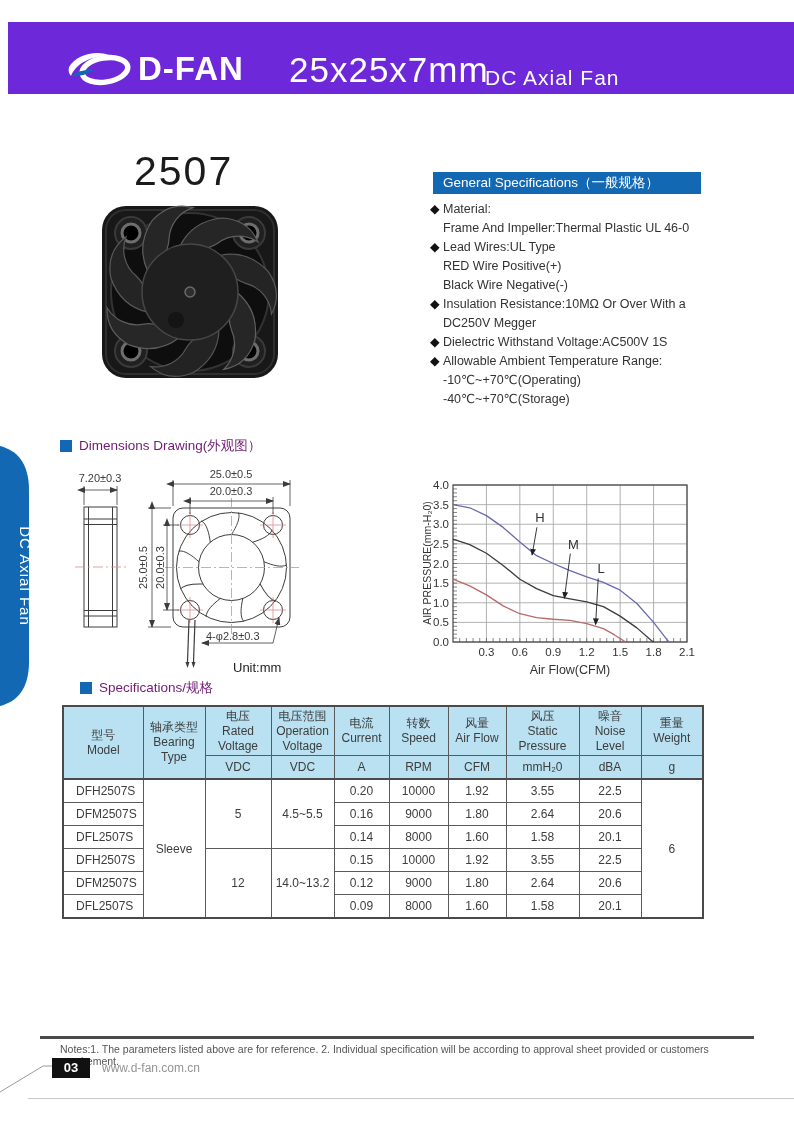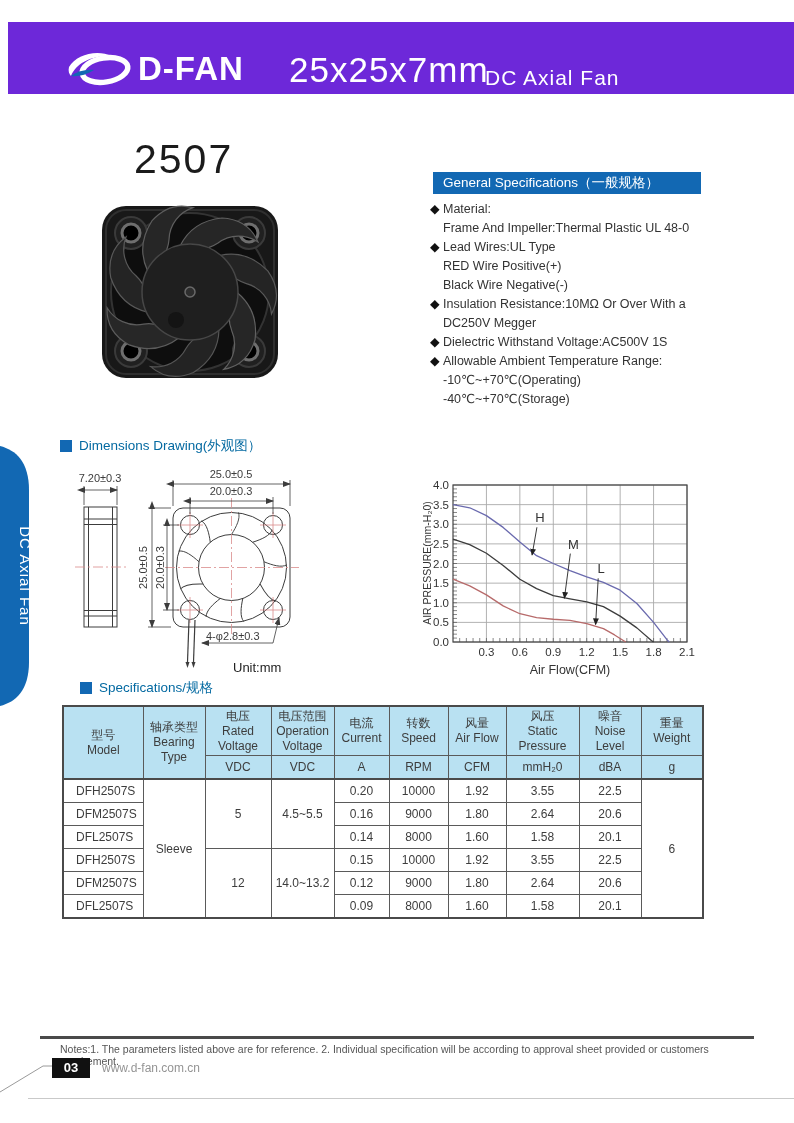--- a/index.html
+++ b/index.html
@@ -12,33 +12,33 @@
   .logo svg{width:66px;height:44px;}
   .logo-text{color:#fff;font-weight:bold;font-size:33px;letter-spacing:1px;margin-left:4px;}
   .size-title{position:absolute;left:281px;top:28px;color:#fff;font-size:35px;letter-spacing:1px;}
   .type-title{position:absolute;left:477px;top:44px;color:#fff;font-size:21px;letter-spacing:1px;}
 
   
   .side-tab{position:absolute;left:0;top:440px;width:42px;height:272px;}
   .side-tab text{fill:#fff;font-size:15px;letter-spacing:1px;}
 
   
-  .model-no{position:absolute;left:134px;top:136px;font-size:41px;color:#1b1b1b;letter-spacing:2px;}
+  .model-no{position:absolute;left:134px;top:148px;font-size:41px;color:#1b1b1b;letter-spacing:2px;}
   .product-photo{position:absolute;left:98px;top:200px;width:184px;height:184px;}
 
   
   .gs-bar{position:absolute;left:433px;top:172px;width:268px;height:22px;background:#1268b3;color:#fff;
           font-size:13.5px;line-height:22px;padding-left:10px;box-sizing:border-box;}
   .gs-list{position:absolute;left:430px;top:200px;width:330px;font-size:12.5px;color:#333;line-height:19px;}
   .gs-item{white-space:nowrap;}
   .gs-item .bullet{display:inline-block;width:13px;color:#111;}
   .gs-item.cont{padding-left:13px;}
 
   
-  .sec-title{position:absolute;font-size:13.5px;color:#0369a1;display:flex;align-items:center;}
+  .sec-title{position:absolute;font-size:13.5px;color:#701a75;display:flex;align-items:center;}
   .sec-title .sq{display:inline-block;width:12px;height:12px;background:#1268b3;margin-right:7px;}
   #dims-title{left:60px;top:437px;}
   #curves-title{left:430px;top:437px;}
   #table-title{left:60px;top:679px;padding-left:20px;}
 
   
   .dims-svg{position:absolute;left:55px;top:462px;width:350px;height:225px;}
   .dims-svg text{font-size:11px;fill:#3c3c3c;}
   .dims-svg .unit{font-size:13px;fill:#222;}
   .chart-svg{position:absolute;left:420px;top:458px;width:374px;height:232px;}
@@ -127,21 +127,21 @@
         </g>
       <circle r="48" fill="#1f1f1f" stroke="#474747" stroke-width="1.5"></circle>
       <circle r="5" fill="#2e2e2e" stroke="#6a6a6a" stroke-width="1.5"></circle>
       <circle cx="-14" cy="28" r="8" fill="#141414"></circle>
     </g>
   </svg>
 
   <div class="gs-bar">General Specifications（一般规格）</div>
   <div class="gs-list" id="gs-list">
       <div class="gs-item"><span class="bullet">◆</span>Material:</div>
-      <div class="gs-item cont">Frame And Impeller:Thermal Plastic UL 48-0</div>
+      <div class="gs-item cont">Frame And Impeller:Thermal Plastic UL 46-0</div>
       <div class="gs-item"><span class="bullet">◆</span>Lead Wires:UL Type</div>
       <div class="gs-item cont">RED Wire Positive(+)</div>
       <div class="gs-item cont">Black Wire Negative(-)</div>
       <div class="gs-item"><span class="bullet">◆</span>Insulation Resistance:10MΩ Or Over With a</div>
       <div class="gs-item cont">DC250V Megger</div>
       <div class="gs-item"><span class="bullet">◆</span>Dielectric Withstand Voltage:AC500V 1S</div>
       <div class="gs-item"><span class="bullet">◆</span>Allowable Ambient Temperature Range:</div>
       <div class="gs-item cont">-10℃~+70℃(Operating)</div>
       <div class="gs-item cont">-40℃~+70℃(Storage)</div>
     </div>

